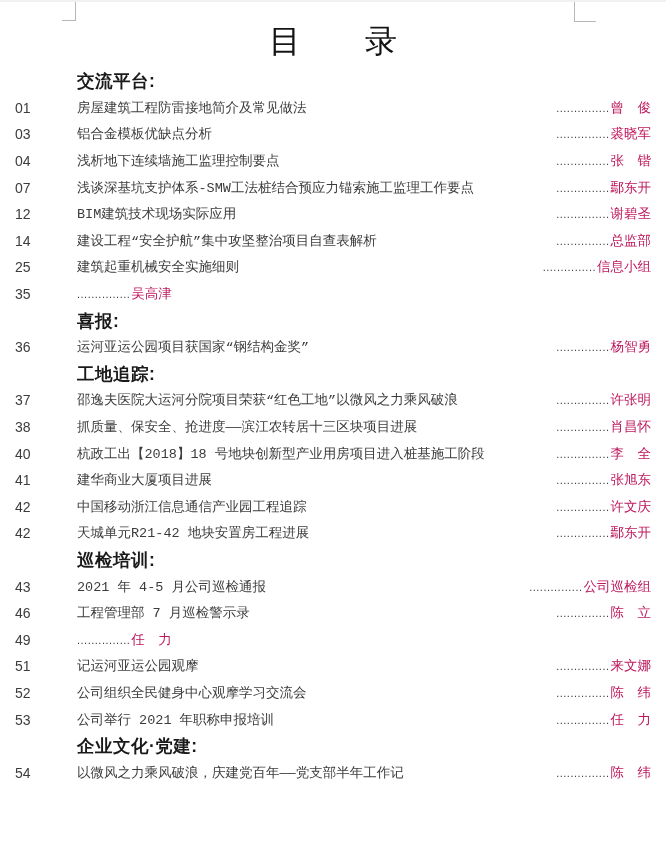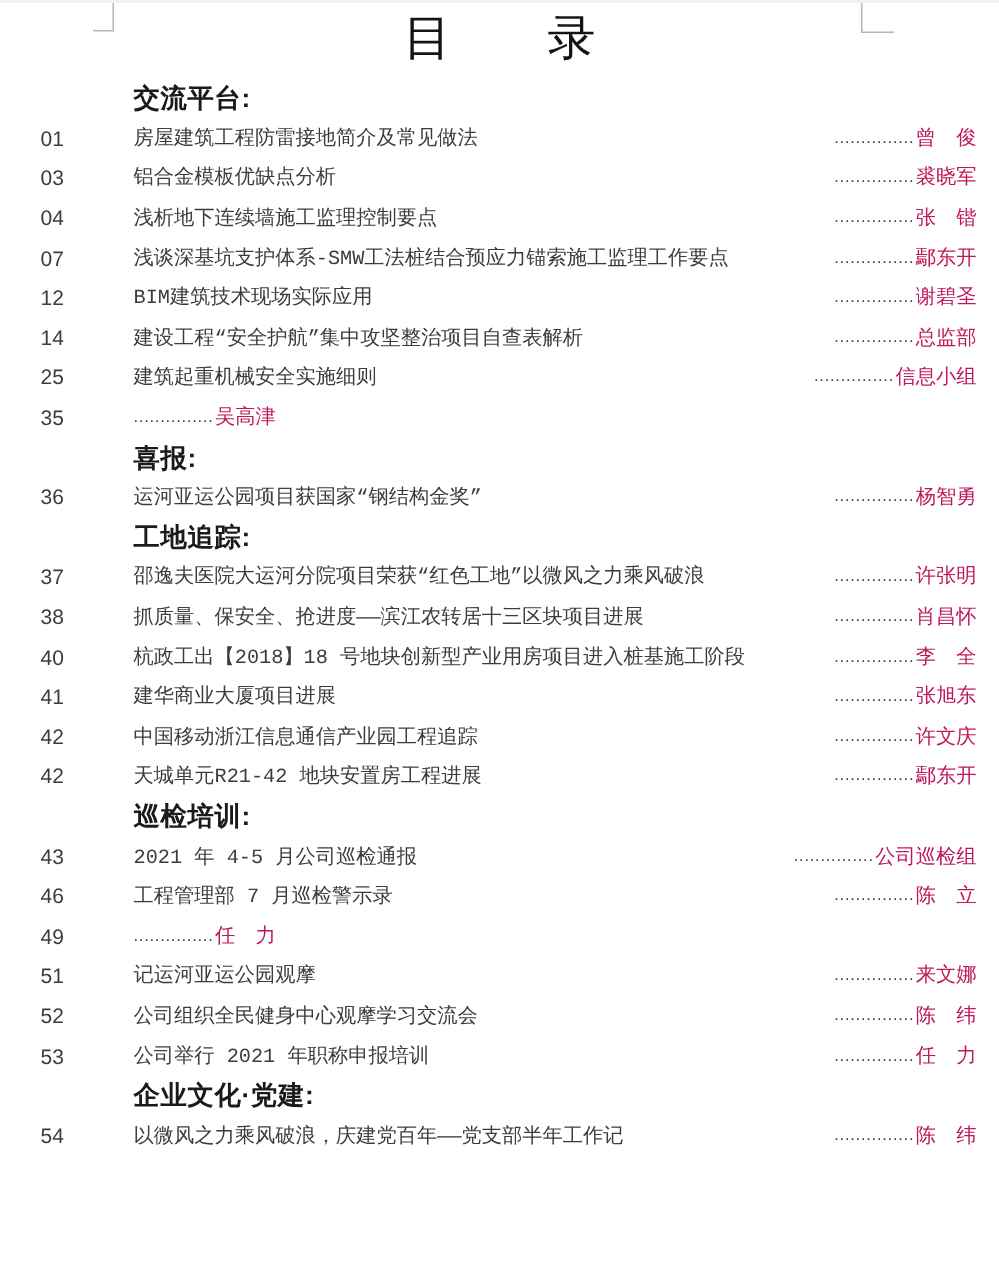--- a/index.html
+++ b/index.html
@@ -16,30 +16,30 @@
   }
   .corner-mark-left {
     position: absolute; left: 62px; top: 2px; width: 13px; height: 18px;
     border-right: 1px solid #b7b7b7; border-bottom: 1px solid #b7b7b7;
   }
   .corner-mark-right {
     position: absolute; left: 574px; top: 2px; width: 21px; height: 19px;
     border-left: 1px solid #b7b7b7; border-bottom: 1px solid #b7b7b7;
   }
   .doc-title {
-    padding-top: 4px;
+    padding-top: 20px;
     text-align: center;
     font-family: "Liberation Serif", serif;
     font-size: 32px;
     font-weight: 500;
     color: #141414;
     line-height: 42px;
     white-space: pre;
   }
-  .toc { margin-top: 6px; padding: 0 15px; margin-left: 12px; }
+  .toc { margin-top: 6px; padding: 0 15px; }
   .line { height: 26.6px; display: flex; align-items: center; }
   .section-line {
     padding-left: 62px;
     font-size: 17.5px; font-weight: 700; color: #1a1a1a;
     letter-spacing: 0.5px;
   }
   .entry-line { font-size: 13.5px; color: #3c3c3c; }
   .num { flex: none; width: 62px; font-size: 14px; color: #3c3c3c; }
   .entry-title { flex: 1; white-space: nowrap; overflow: hidden; font-family: Liberation Mono, monospace; }
   .leader {

